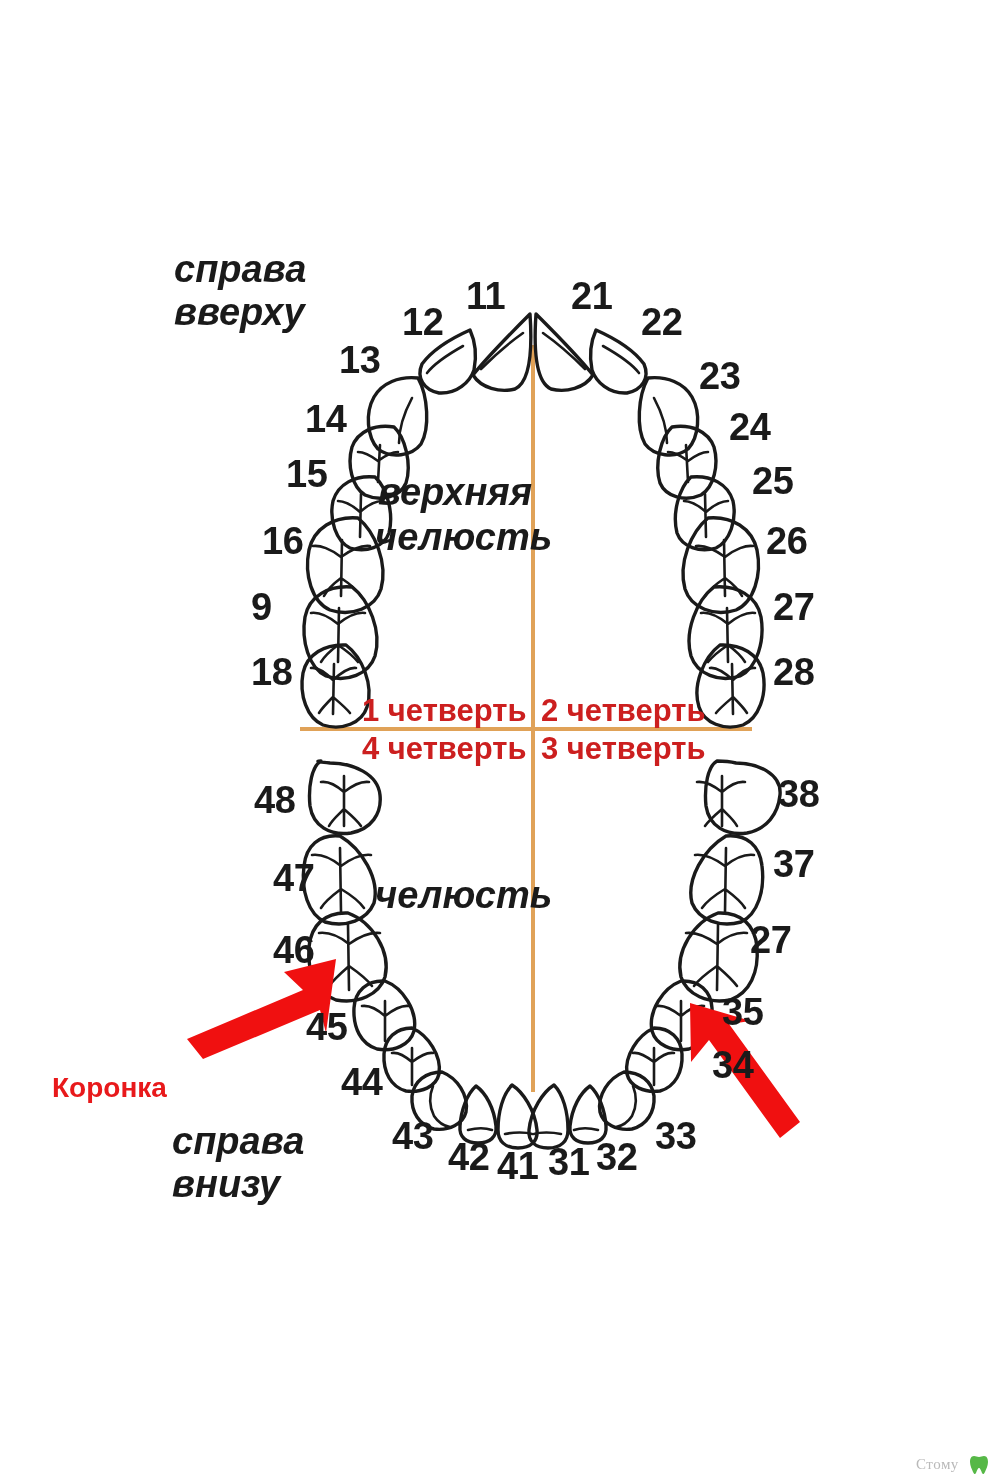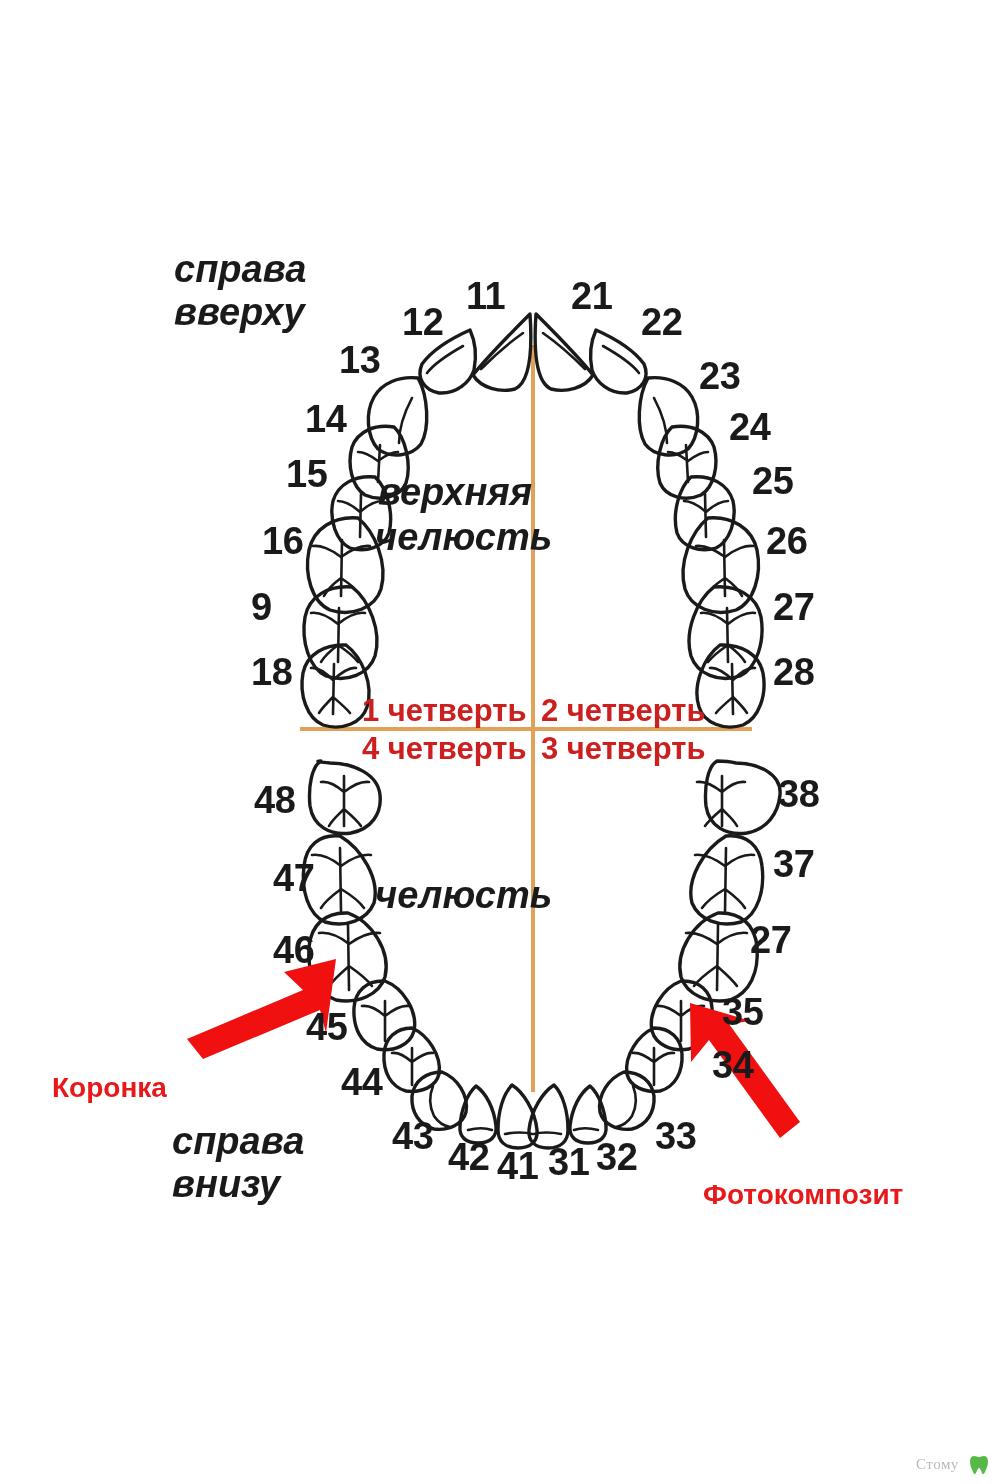--- a/index.html
+++ b/index.html
@@ -284,21 +284,20 @@
   <div class="lbl num" style="left:392px;top:1117px;">43</div>
   <div class="lbl num" style="left:341px;top:1063px;">44</div>
   <div class="lbl num" style="left:306px;top:1008px;">45</div>
   <div class="lbl num" style="left:273px;top:931px;">46</div>
   <div class="lbl num" style="left:273px;top:859px;">47</div>
   <div class="lbl num" style="left:254px;top:781px;">48</div>
 
   <div class="lbl callout" style="left:52px;top:1068px;">Коронка</div>
 
   <div class="lbl callout" style="left:703px;top:1175px;">
-    <div>Фотокомпозит</div>
   </div>
 
   <div class="watermark" style="left:916px;top:1456px;">Стому</div>
   <svg width="26" height="26" style="left:968px;top:1452px;">
     <path d="M6 4 C3 4 2 7 2 10 C2 14 4 17 5 20 C6 22 7 23 8 21 C9 18 10 16 11 16 C12 16 13 18 14 21 C15 23 16 22 17 20 C18 17 20 14 20 10 C20 7 19 4 16 4 C14 4 13 5 11 5 C9 5 8 4 6 4 Z" fill="#56b847"></path>
   </svg>
 
 </div>
 
 </body></html>

